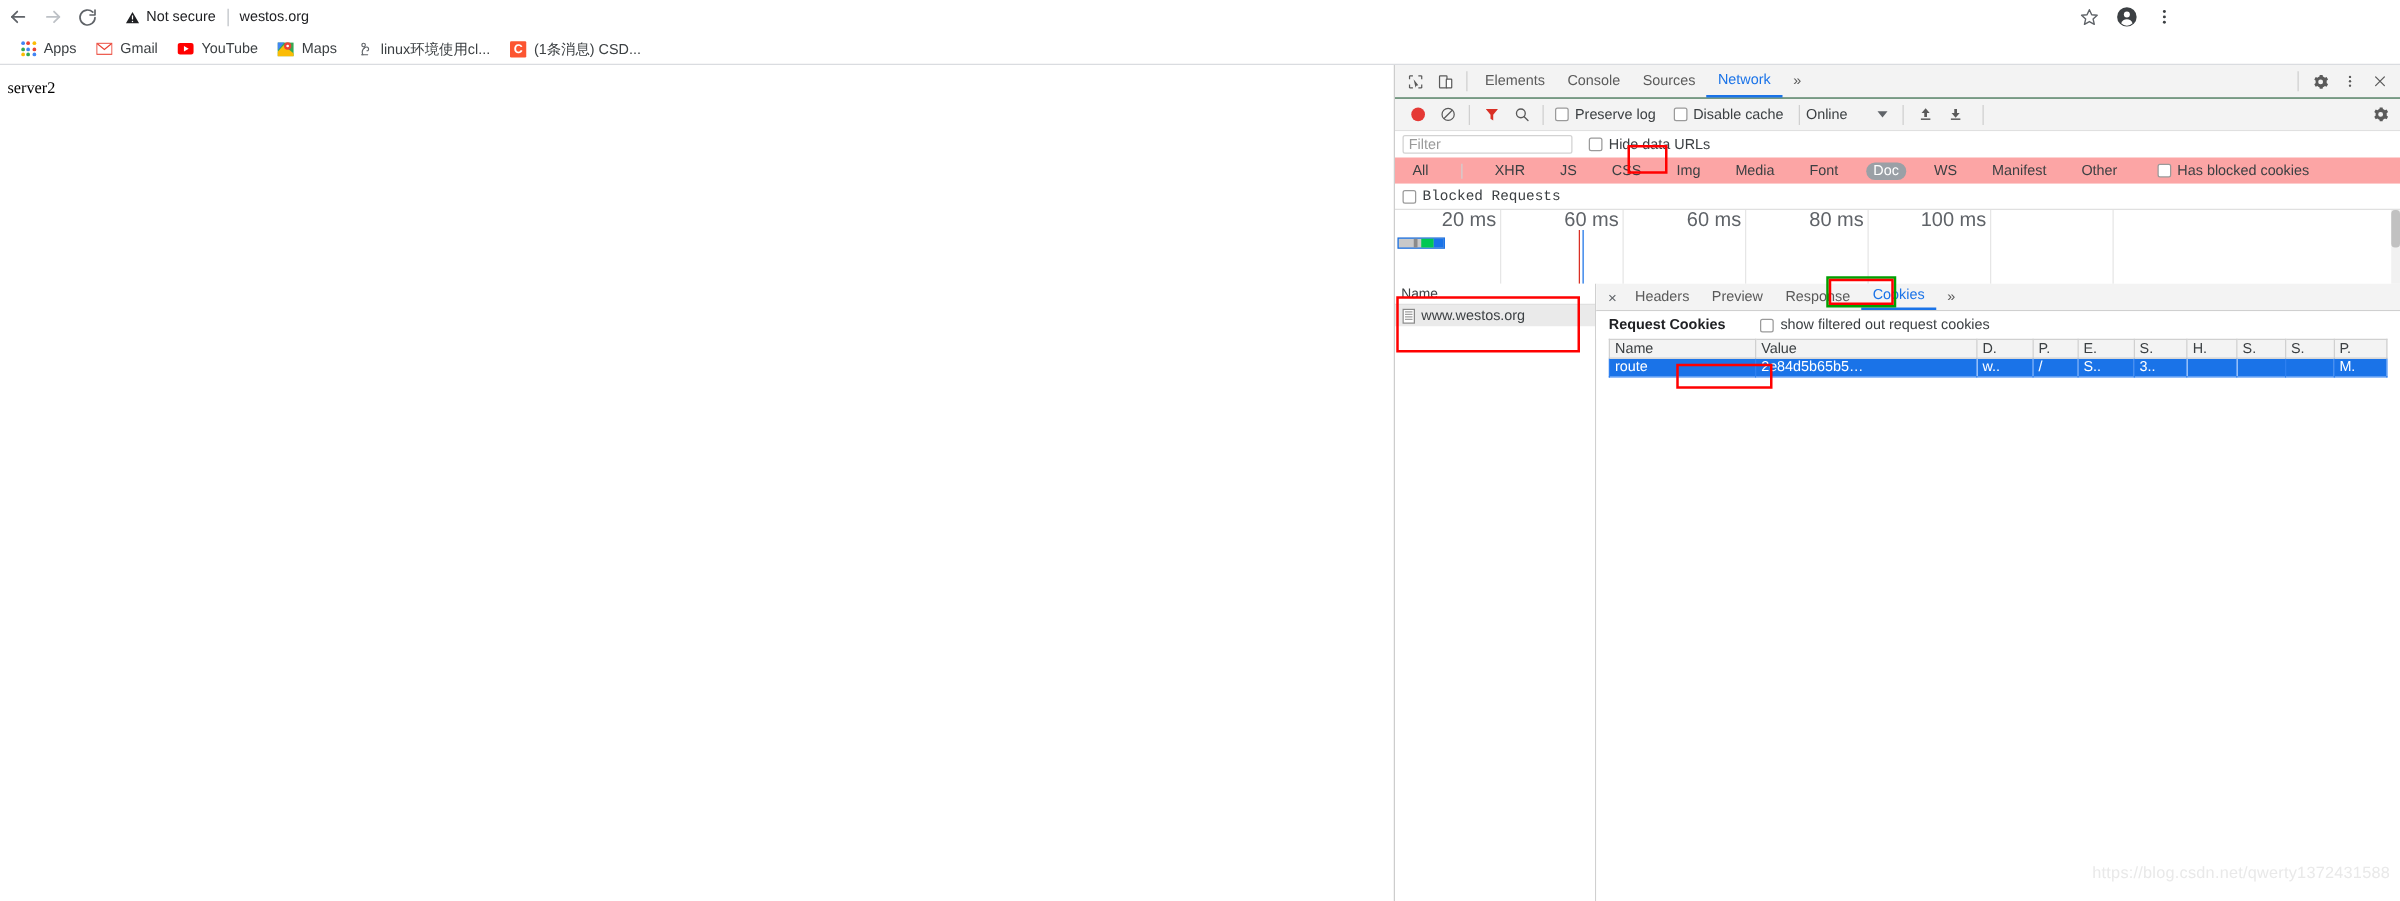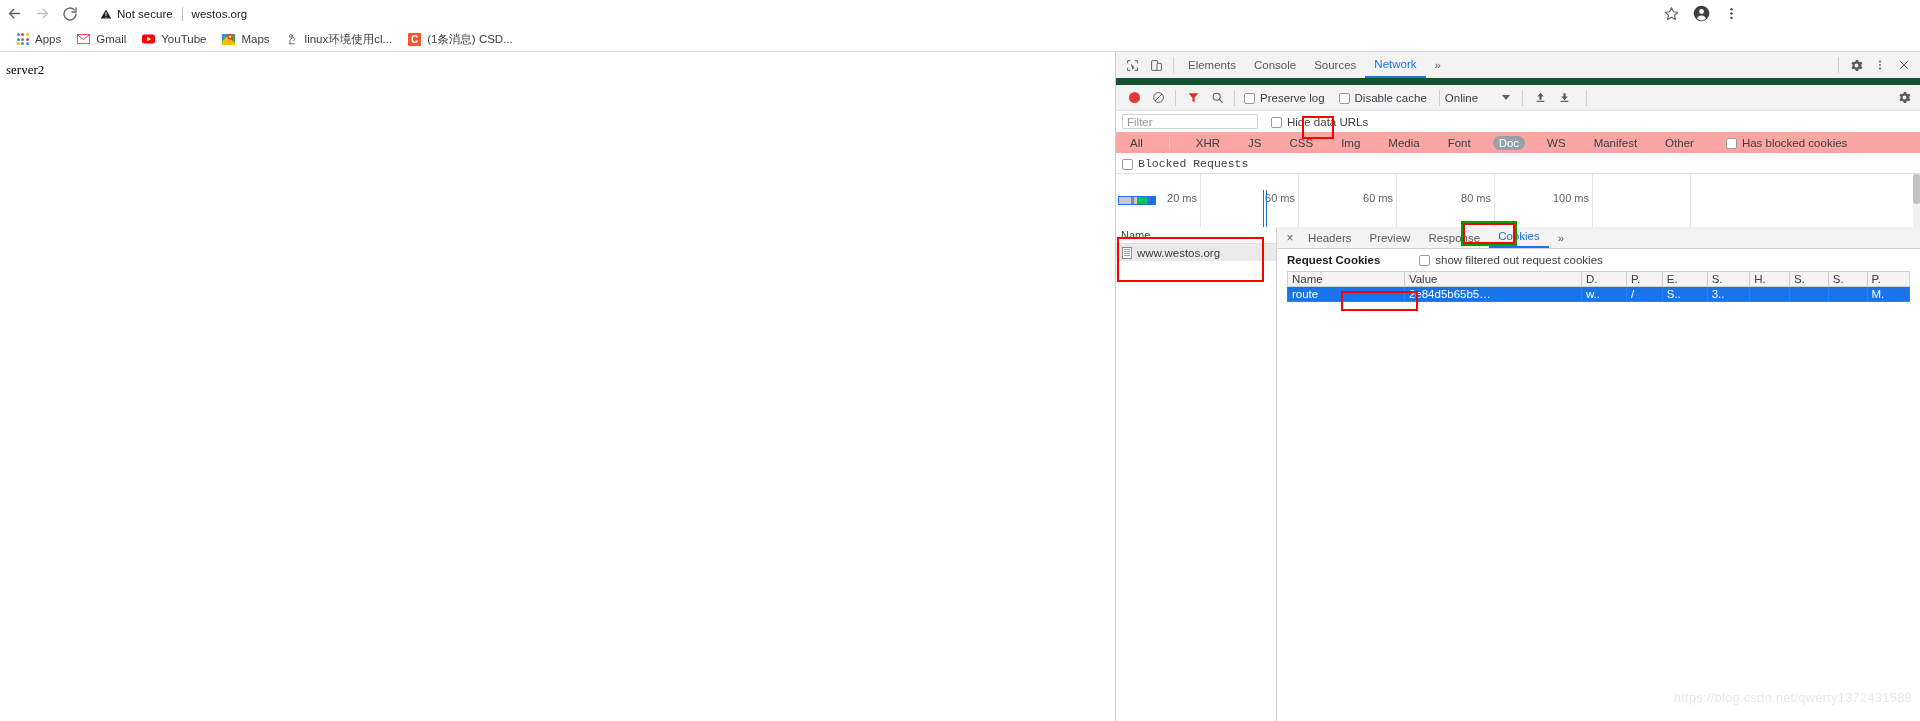--- a/index.html
+++ b/index.html
@@ -152,21 +152,21 @@
     background: #ffffff;
     border-left: 1px solid #cdcdcd;
     box-sizing: border-box;
     font-size: 11px;
     color: #303942;
   }
   .dt-tabbar {
     height: 26px;
     display: flex;
     align-items: center;
-    border-bottom: 7px solid #14532d;
+    border-bottom: 1px solid #14532d;
     background: #f3f3f3;
     padding-left: 4px;
   }
   .dt-iconbtn {
     width: 24px; height: 24px;
     display:flex; align-items:center; justify-content:center;
     color: #5a5a5a;
   }
   .vdiv { width:1px; height:16px; background:#d0d0d0; margin:0 5px; }
   .dt-tab {
@@ -197,21 +197,21 @@
   .chk {
     width: 11px; height: 11px;
     border: 1px solid #9a9a9a;
     border-radius: 2px;
     background: #fff;
     display: inline-block;
     vertical-align: middle;
     box-sizing: border-box;
   }
   .chk-label {
-    display:flex; align-items:flex-end; gap:5px;
+    display:flex; align-items:center; gap:5px;
     font-size: 11.5px; color: #3c4043;
     white-space: nowrap;
   }
   .select-like {
     display:flex; align-items:center; gap:24px;
     font-size: 11.5px; color:#3c4043;
     white-space: nowrap;
   }
   .caret { border-left:4px solid transparent; border-right:4px solid transparent; border-top:5px solid #5f6368; }
 
@@ -274,22 +274,22 @@
   }
   .ov-tick {
     position:absolute;
     top:0;
     height:62px;
     border-left: 1px solid #e6e6e6;
   }
   .ov-tick span {
     position:absolute;
     right: 4px;
-    top: 18px;
-    font-size: 11px;
+    top: 0;
+    font-size: 16px;
     color: #5f6368;
     white-space: nowrap;
     margin-left: 29px;
   }
   .ov-bar {
     position:absolute;
     height: 9px;
     background: #c9c9c9;
     border: 1px solid #1a73e8;
     box-sizing: border-box;
@@ -372,21 +372,21 @@
   .close-x {
     width: 18px; height:20px;
     display:flex; align-items:center; justify-content:center;
     color:#5f6368; font-size:12px;
   }
   .cookies-head {
     height: 22px;
     display:flex;
     align-items:center;
     padding-left: 10px;
-    gap: 39px;
+    gap: 28px;
     font-size: 11.5px;
     background:#fff;
   }
   .cookies-title { font-weight: bold; color:#202124; }
   .cookie-table {
     margin-left: 10px;
     margin-right: 10px;
     border-collapse: collapse;
     font-size: 11.5px;
     width: calc(100% - 20px);

